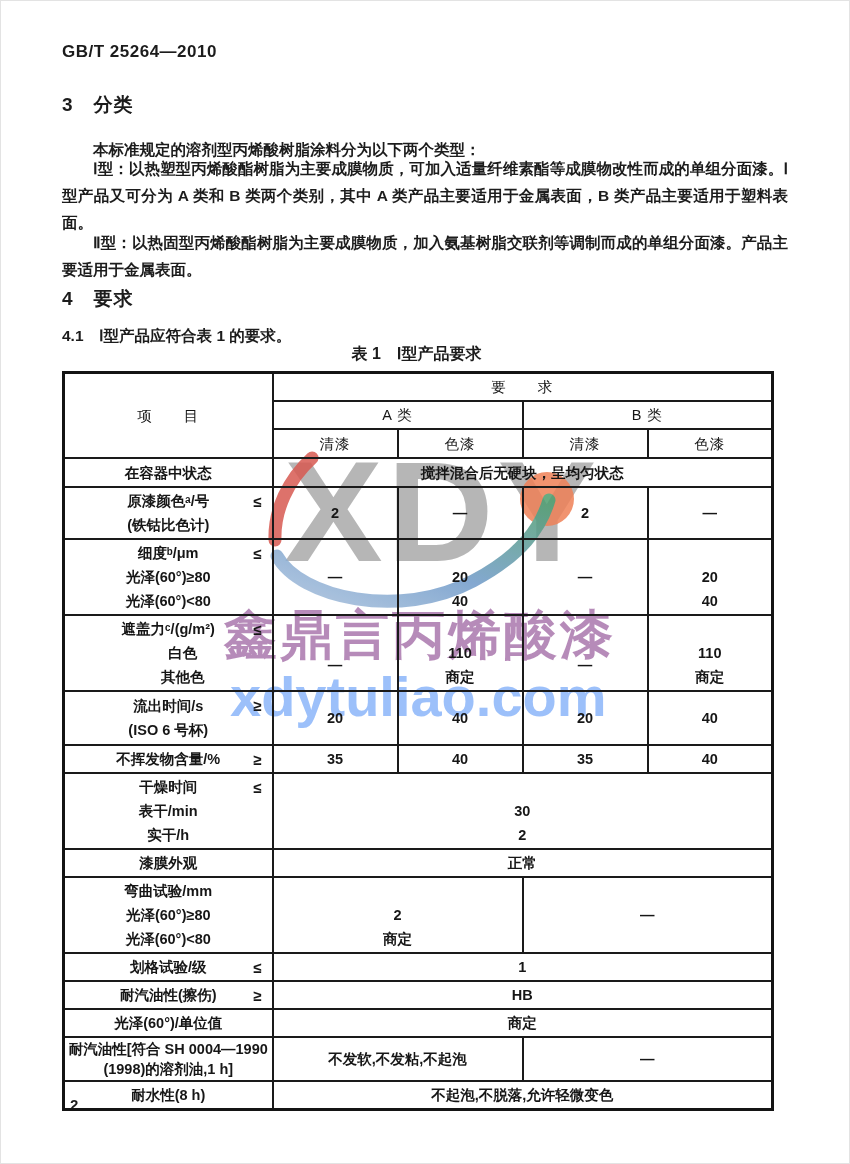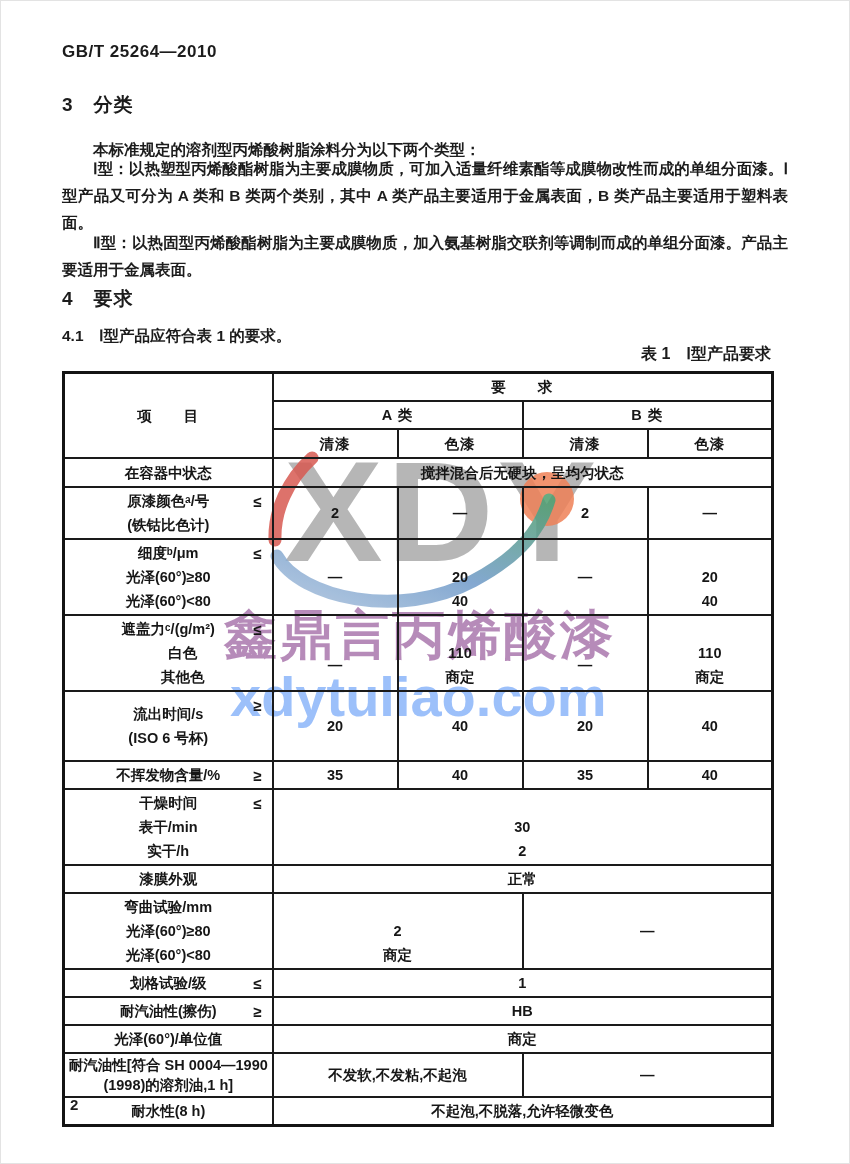--- a/index.html
+++ b/index.html
@@ -40,25 +40,25 @@
     vertical-align:middle;
     line-height:24px;
     overflow:hidden;
     background:transparent;
   }
   td.item{text-align:left;padding-left:7px;position:relative;}
   td.vt{vertical-align:top;padding-top:2px;}
   .sym{position:absolute;right:10px;top:2px;font-size:15px;}
   tr.hr1{height:26px;} tr.hr2{height:27px;} tr.hr3{height:29px;}
   tr.h29{height:29px;} tr.h55{height:39px;} tr.h75{height:75px;}
-  tr.h54{height:70px;} tr.h28{height:28px;} tr.h70{height:70px;}
+  tr.h54{height:54px;} tr.h28{height:28px;} tr.h70{height:70px;}
   tr.h71{height:71px;} tr.h27{height:27px;} tr.h44{height:44px;}
   tr.h26{height:26px;}
   tr.h44 td{line-height:20px;}
-  td.hdr{font-weight:700;letter-spacing:1px;margin-top:28px;}
+  td.hdr{font-weight:400;letter-spacing:1px;margin-top:28px;}
 
   
   .wm{position:absolute;pointer-events:none;z-index:1;}
   .wm-xdy{
     left:284px;top:438px;
     font-size:148px;font-weight:700;line-height:1;
     color:#878787;opacity:0.6;letter-spacing:4px;
     transform:scaleY(0.96);
   }
   .wm-cn{
@@ -80,21 +80,21 @@
 
   <div class="abs doc-number">GB/T 25264—2010</div>
 
   <div class="abs heading" style="top:92px;">3　分类</div>
   <div class="abs para" style="top:136px;">本标准规定的溶剂型丙烯酸树脂涂料分为以下两个类型：</div>
   <div class="abs para" style="top:155px;">Ⅰ型：以热塑型丙烯酸酯树脂为主要成膜物质，可加入适量纤维素酯等成膜物改性而成的单组分面漆。Ⅰ型产品又可分为 A 类和 B 类两个类别，其中 A 类产品主要适用于金属表面，B 类产品主要适用于塑料表面。</div>
   <div class="abs para" style="top:229px;">Ⅱ型：以热固型丙烯酸酯树脂为主要成膜物质，加入氨基树脂交联剂等调制而成的单组分面漆。产品主要适用于金属表面。</div>
 
   <div class="abs heading" style="top:286px;">4　要求</div>
   <div class="abs para" style="top:322px;text-indent:0;">4.1　Ⅰ型产品应符合表 1 的要求。</div>
-  <div class="abs caption" style="top:344px;text-align:right;">表 1　Ⅰ型产品要求</div>
+  <div class="abs caption" style="top:344px;">表 1　Ⅰ型产品要求</div>
 
   <div class="wm wm-xdy">XDY</div>
   <svg class="wm wm-svg" width="424" height="214" viewBox="0 0 424 214">
     <defs>
       <linearGradient id="g1" x1="0%" y1="100%" x2="100%" y2="0%">
         <stop offset="0%" stop-color="#a8c0dc"></stop>
         <stop offset="45%" stop-color="#6f9ac9"></stop>
         <stop offset="100%" stop-color="#4d9e6d"></stop>
       </linearGradient>
     </defs>

